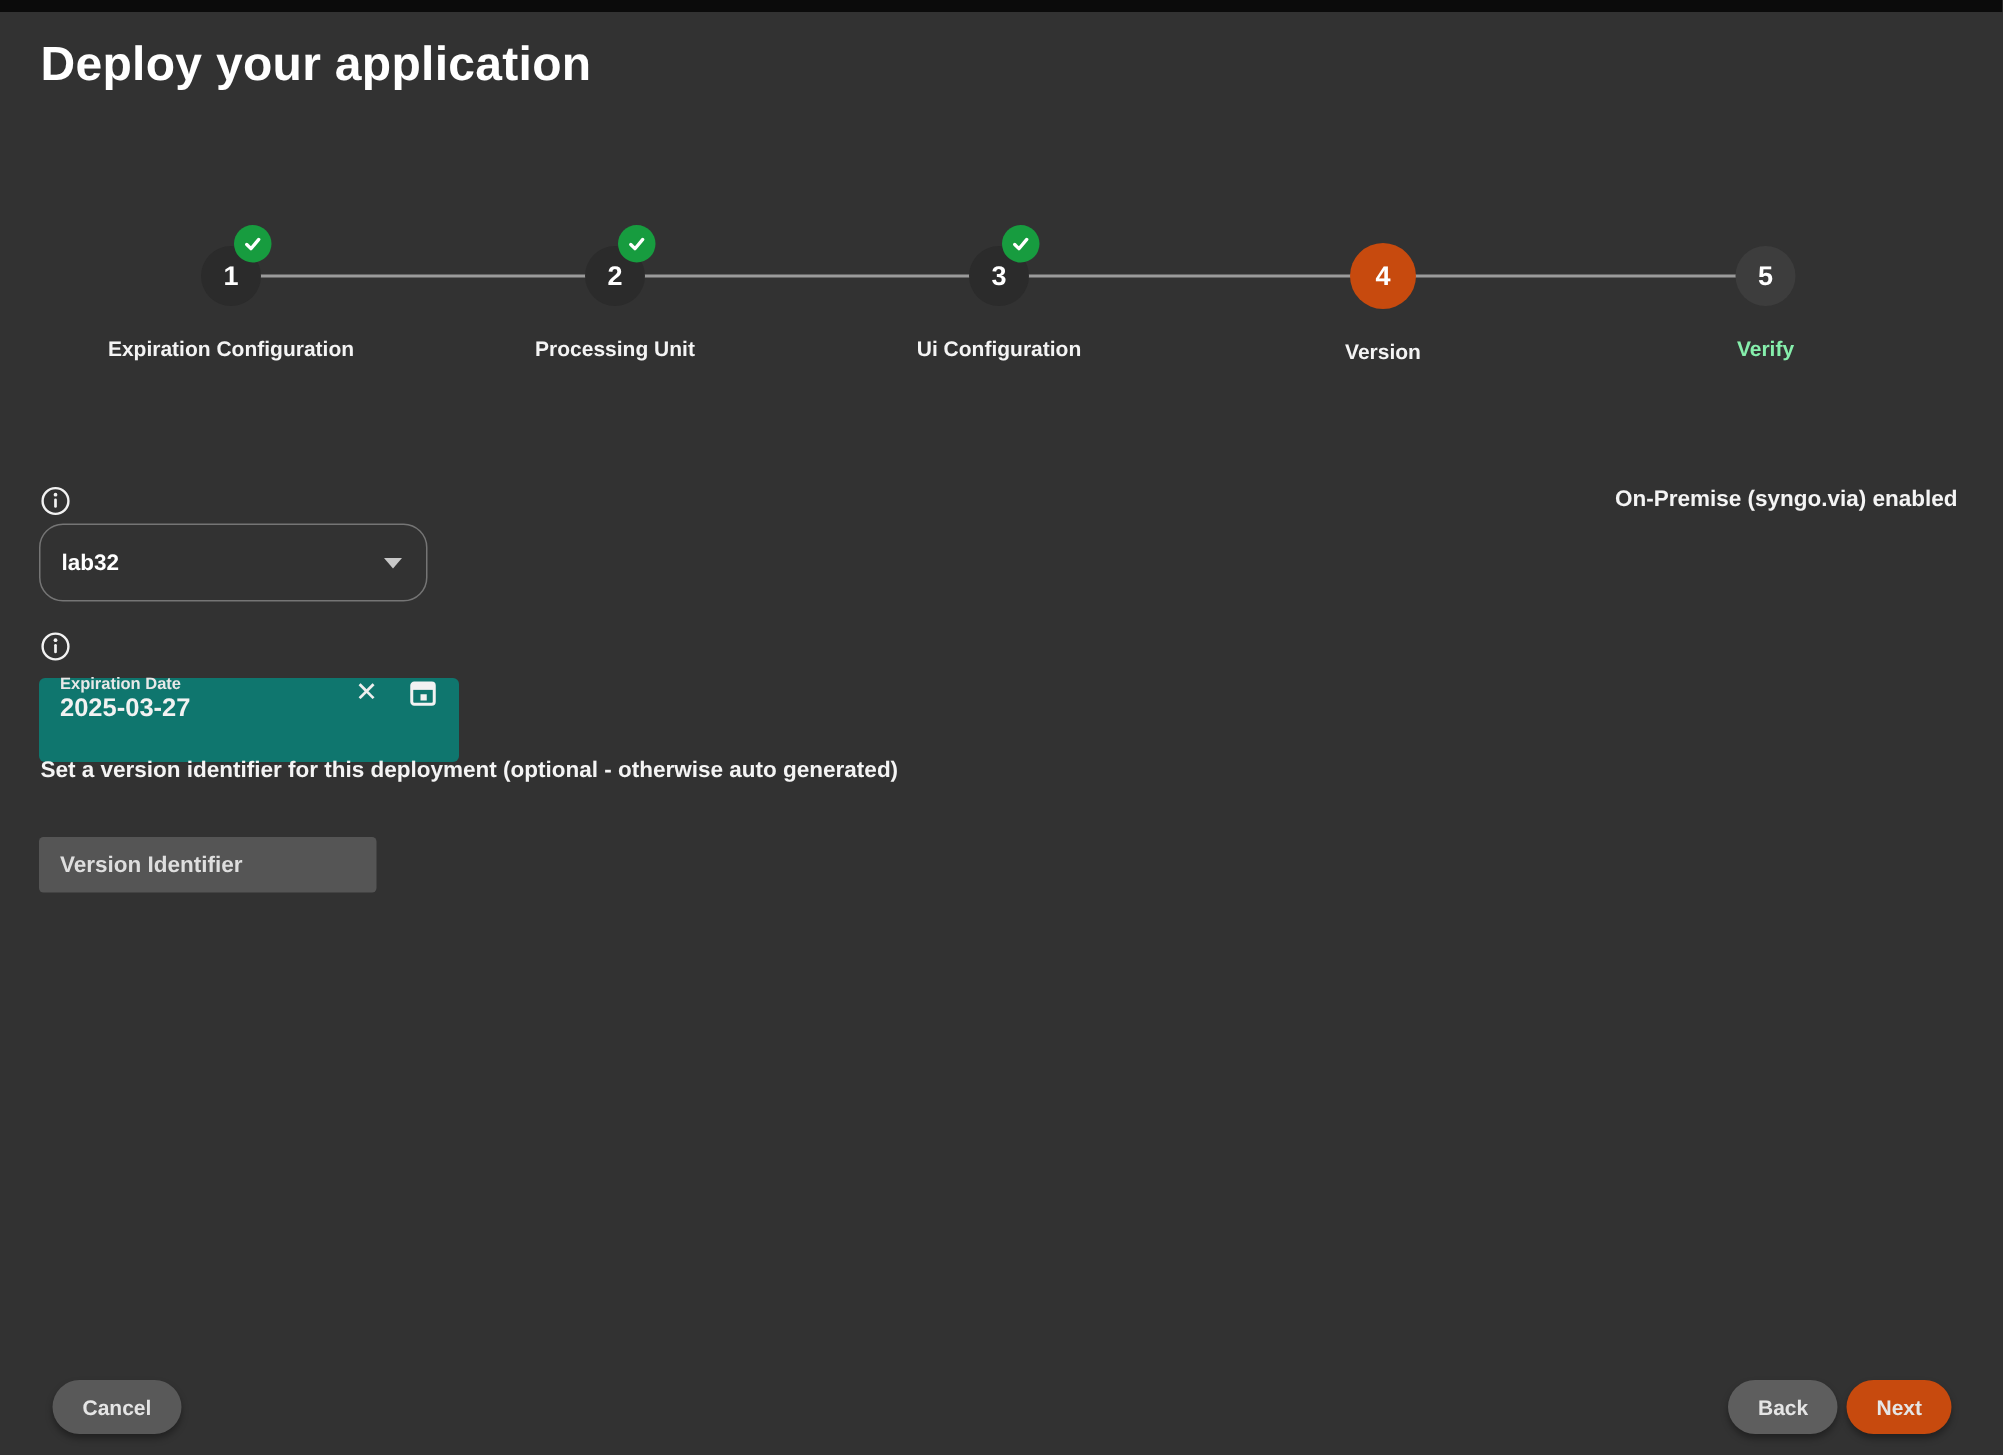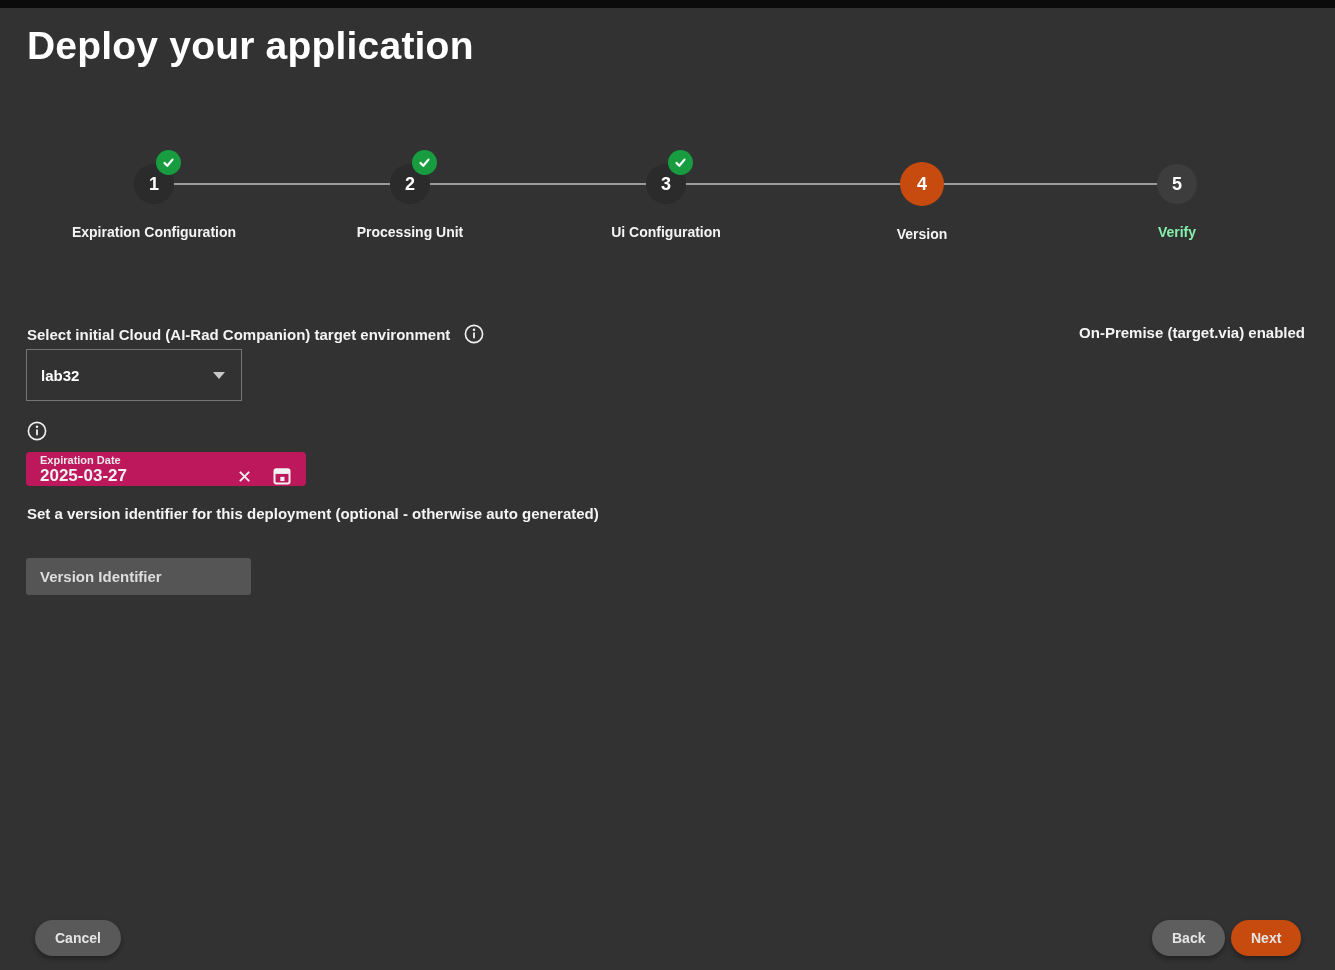--- a/index.html
+++ b/index.html
@@ -10,21 +10,21 @@
     font-family:"Liberation Sans", sans-serif;
     color:#f2f2f2;
     overflow:hidden;
   }
   .top-strip {
     position:absolute; top:0; left:0; right:0; height:8px;
     background:#0b0b0b;
   }
   .page-title {
     position:absolute; left:27px; top:24px;
-    font-size:39px; font-weight:800; color:#ffffff;
+    font-size:32px; font-weight:800; color:#ffffff;
     letter-spacing:0.2px;
   }
 
   
   .stepper { position:absolute; left:0; top:0; width:100%; }
   .stepper-line {
     position:absolute; top:183px; left:154px; width:1023px; height:2px;
     background:#9b9b9b;
   }
   .step { position:absolute; top:0; width:260px; transform:translateX(-50%); text-align:center; }
@@ -69,40 +69,40 @@
   .exp-label   { top:421px; }
   .ver-label   { top:505px; }
   .on-premise-note {
     position:absolute; top:324px; right:30px;
     font-size:15px; font-weight:bold; color:#f4f4f4;
   }
   .info-icon { display:inline-flex; flex:0 0 auto; cursor:pointer; }
 
   .env-select {
     position:absolute; left:26px; top:349px;
-    width:216px; height:52px;
-    border:1px solid #757575; border-radius:0;
+    width:259px; height:52px;
+    border:1px solid #757575; border-radius:16px;
     display:flex; align-items:center;
     padding:0 16px 0 14px;
     cursor:pointer;
     background:transparent;
   }
   .env-select-value { flex:1; font-size:15px; font-weight:bold; color:#ffffff; }
   .caret-down {
     width:0; height:0;
     border-left:6px solid transparent;
     border-right:6px solid transparent;
     border-top:7px solid #c8c8c8;
   }
 
   .exp-field {
     position:absolute; left:26px; top:452px;
-    width:280px; height:34px;
-    background:#be185d; border-radius:4px;
-    display:flex; align-items:flex-end;
+    width:280px; height:56px;
+    background:#0f766e; border-radius:4px;
+    display:flex; align-items:flex-start;
     padding:0 14px;
   }
   .exp-field-inner { flex:1; display:flex; flex-direction:column; justify-content:center; }
   .exp-field-label {
     font-size:11px; font-weight:bold; color:#e8e8e8; line-height:12px;
     margin-top:-2px;
   }
   .exp-field-value {
     width:100%;
     background:transparent; border:none; outline:none;
@@ -197,31 +197,30 @@
 
   <div class="step step-5 upcoming">
     <div class="step-circle">
       <span>5</span>
     </div>
     <div class="step-label">Verify</div>
   </div>
 </div>
 
 <div class="section-label env-label">
-  <span>Select initial Cloud (AI-Rad Companion) target environment</span>
   <span class="info-icon">
     <svg width="20" height="20" viewBox="0 0 20 20">
         <circle cx="10" cy="10" r="8.6" fill="none" stroke="#f2f2f2" stroke-width="1.6"></circle>
         <circle cx="10" cy="5.8" r="1.25" fill="#f2f2f2"></circle>
         <rect x="9.1" y="8.3" width="1.8" height="6.2" rx="0.9" fill="#f2f2f2"></rect>
       </svg>
   </span>
 </div>
 
-<div class="on-premise-note">On-Premise (target.via) enabled</div>
+<div class="on-premise-note">On-Premise (syngo.via) enabled</div>
 
 <div class="env-select">
   <span class="env-select-value">lab32</span>
   <span class="caret-down"></span>
 </div>
 
 <div class="section-label exp-label">
   <span class="info-icon">
     <svg width="20" height="20" viewBox="0 0 20 20">
         <circle cx="10" cy="10" r="8.6" fill="none" stroke="#f2f2f2" stroke-width="1.6"></circle>

